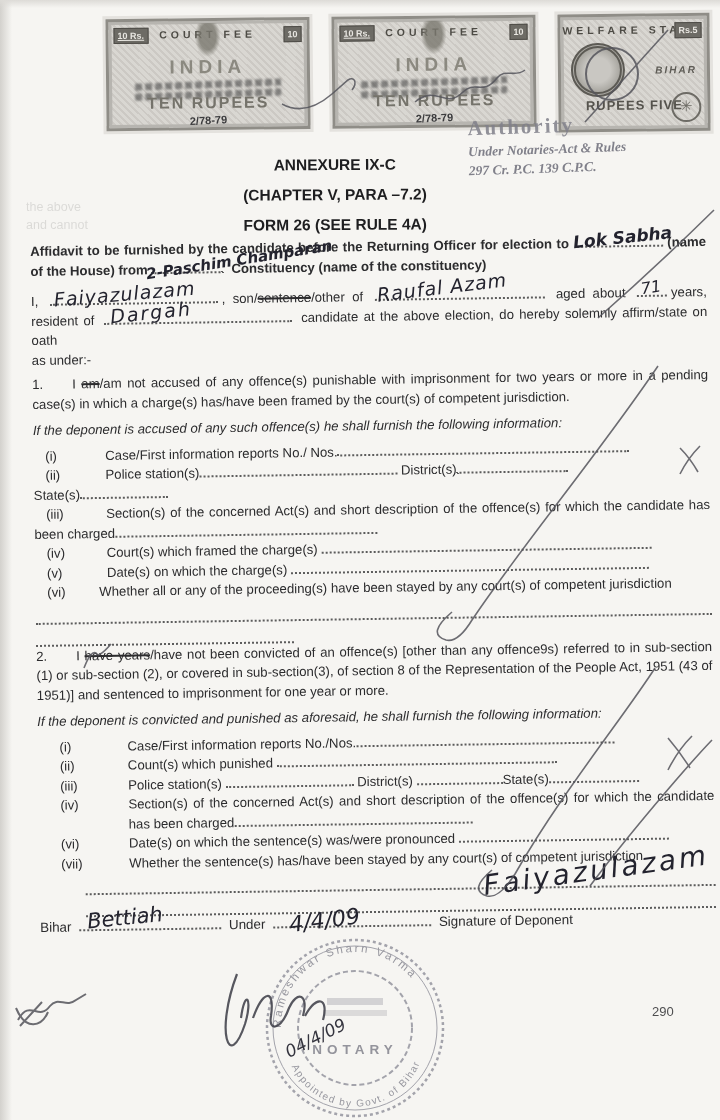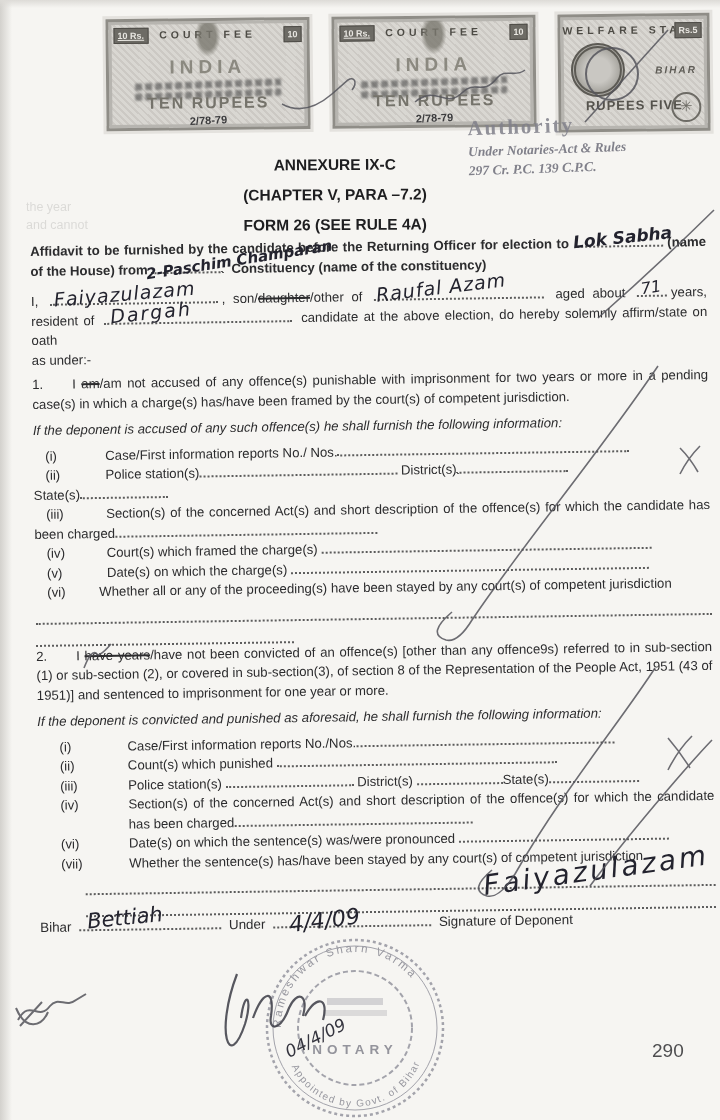--- a/index.html
+++ b/index.html
@@ -84,21 +84,21 @@
   .hw-res{position:absolute;left:6px;bottom:-1px;font-size:19px;transform:rotate(-5deg);letter-spacing:2px;}
   .hw-place{position:absolute;left:8px;bottom:1px;font-size:21px;transform:rotate(-5deg);}
   .hw-dateline{position:absolute;left:16px;bottom:-4px;font-size:22px;transform:rotate(-6deg);}
   .sig-deponent{position:absolute;right:6px;top:-30px;font-size:28px;transform:rotate(-7deg);letter-spacing:3px;}
   .closing{margin-top:10px;font-size:13.4px;}
 
   
   .seal{position:absolute;left:205px;top:932px;width:300px;height:190px;}
   
   .bl-note{position:absolute;left:12px;top:992px;width:130px;height:70px;}
-  .page-num{position:absolute;left:652px;top:1040px;font-size:19px;color:#4e4e50;}
+  .page-num{position:absolute;left:652px;top:1004px;font-size:13px;color:#4e4e50;}
 
   
   .marks{position:absolute;inset:0;pointer-events:none;}
 </style>
 </head>
 <body>
 
 <div class="page">
   <div class="edge-left"></div>
   <div class="edge-top"></div>
@@ -142,35 +142,35 @@
     <div class="a3">297 Cr. P.C. 139 C.P.C.</div>
   </div>
 
   <div class="title">
     <div>ANNEXURE IX-C</div>
     <div>(CHAPTER V, PARA –7.2)</div>
     <div>FORM 26 (SEE RULE 4A)</div>
   </div>
 
   <div class="ghost">
-    <div>the year</div>
+    <div>the above</div>
     <div>and cannot</div>
   </div>
 
   <div class="flow">
 
     <p class="just bold">
       <span>Affidavit to be furnished by the candidate before the Returning Officer for election to</span>
       <span class="blank" style="width:86px"><span class="hw hw-house">Lok Sabha</span></span><span>(name of the House) from</span><span class="blank" style="width:72px"><span class="hw hw-const">2-Paschim Champaran</span></span>
       <span>Constituency (name of the constituency)</span>
     </p>
 
     <p class="just" style="margin-top:11px">
       <span>I,</span>
-      <span class="blank" style="width:168px"><span class="hw hw-name">Faiyazulazam</span></span><span>, son/</span><span class="struck">daughter</span><span>/other of</span>
+      <span class="blank" style="width:168px"><span class="hw hw-name">Faiyazulazam</span></span><span>, son/</span><span class="struck">sentence</span><span>/other of</span>
       <span class="blank" style="width:170px"><span class="hw hw-father">Raufal Azam</span></span>
       <span>aged about</span>
       <span class="blank" style="width:30px"><span class="hw hw-age">71</span></span><span>years, resident</span>
       <span>of</span>
       <span class="blank" style="width:188px"><span class="hw hw-res">Dargah</span></span>
       <span>candidate at the above election, do hereby solemnly affirm/state on oath</span>
     </p>
     <p>as under:-</p>
 
     <p class="just" style="margin-top:5px">

